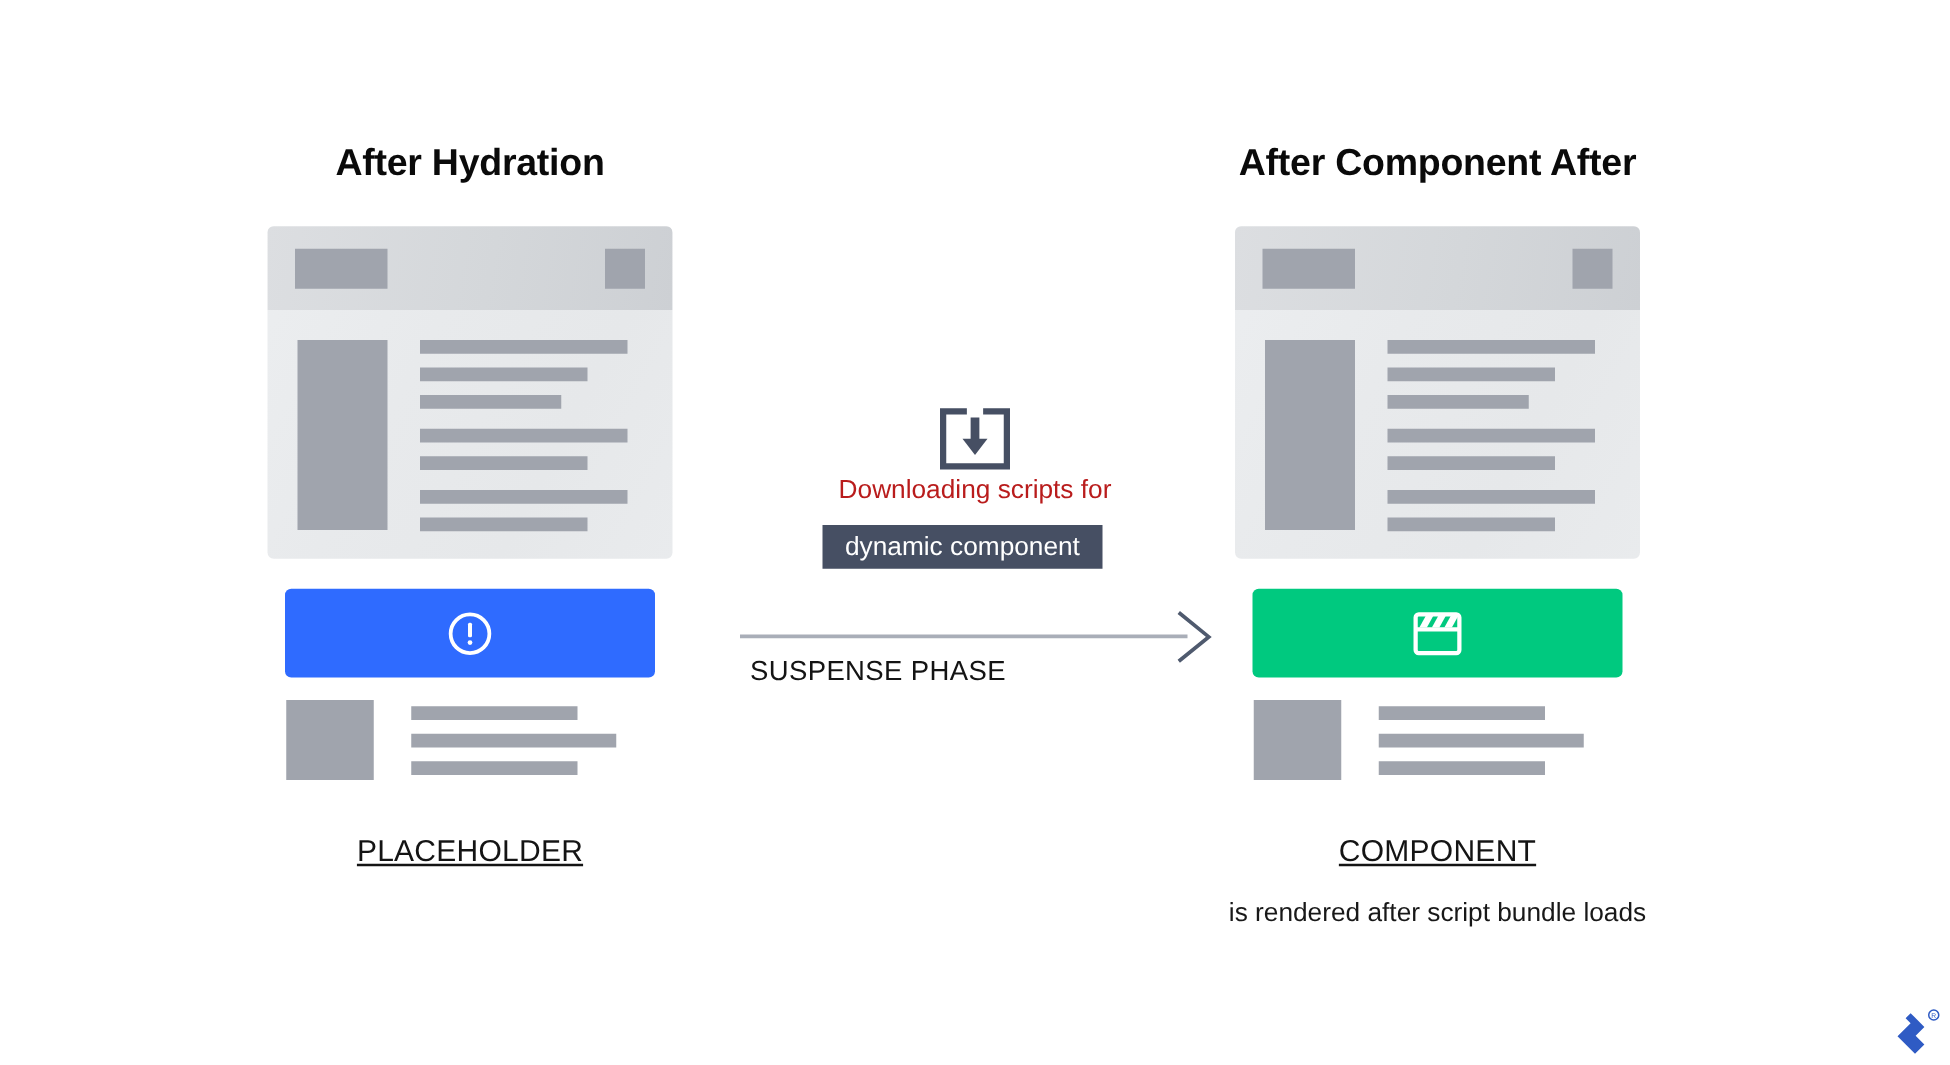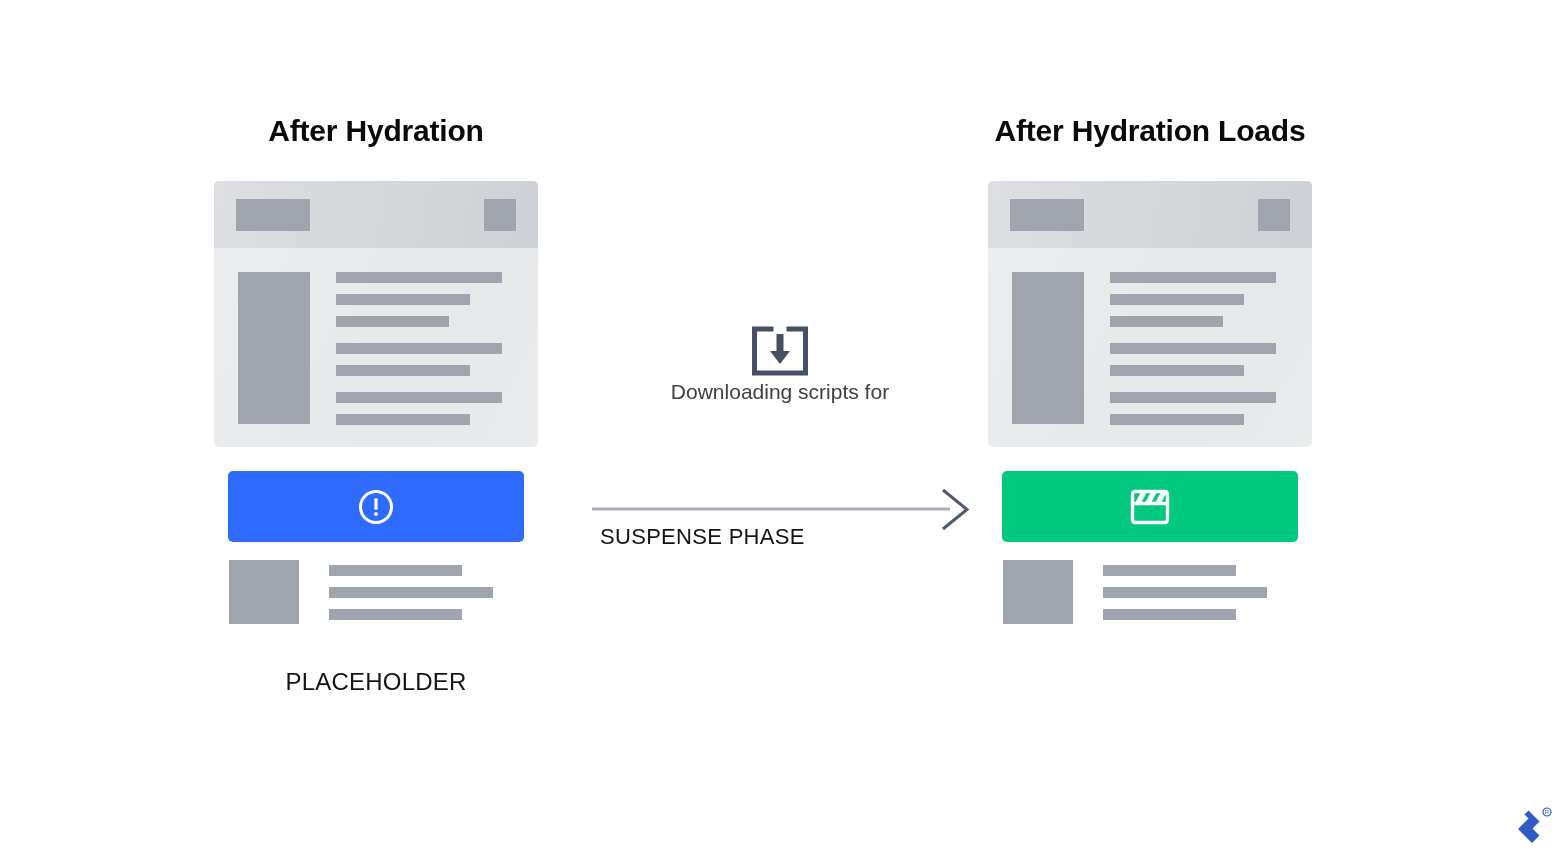--- a/index.html
+++ b/index.html
@@ -126,20 +126,21 @@
 
   
   .caption-title {
     position: absolute;
     top: 668px;
     font-size: 24px;
     color: #141414;
     text-align: center;
     white-space: nowrap;
     letter-spacing: 0.2px;
+    text-decoration: underline;
   }
   .caption-title.left  { left: 196px; width: 360px; }
   .caption-title.right { left: 970px; width: 360px; }
 
   .caption-sub {
     position: absolute;
     top: 719px;
     font-size: 21px;
     color: #181818;
     text-align: center;
@@ -156,21 +157,21 @@
     width: 62px;
     height: 54px;
   }
   .transition-text {
     position: absolute;
     left: 600px;
     top: 380px;
     width: 360px;
     text-align: center;
     font-size: 21px;
-    color: #404040;
+    color: #b91c1c;
     white-space: nowrap;
   }
   .transition-chip {
     position: absolute;
     left: 658px;
     top: 420px;
     height: 35px;
     padding: 0 18px;
     background: #464f63;
     color: #ffffff;
@@ -256,30 +257,31 @@
 
   <div class="download-icon">
     <svg width="62" height="54" viewBox="0 0 62 54" fill="none">
       <path d="M10 5 H22 M40 5 H52 M5.5 5 V49 H56.5 V5" stroke="#464f63" stroke-width="5" stroke-linecap="square" fill="none"></path>
       <rect x="27.5" y="10" width="7" height="20" fill="#464f63"></rect>
       <path d="M21 27 L31 40 L41 27 Z" fill="#464f63"></path>
     </svg>
   </div>
 
   <div class="transition-text">Downloading scripts for</div>
+  <div class="transition-chip" style="background: rgb(70, 79, 99);">dynamic component</div>
 
   <div class="flow-arrow">
     <svg width="380" height="44" viewBox="0 0 380 44" fill="none">
       <line x1="2" y1="21" x2="360" y2="21" stroke="#a9aeb8" stroke-width="3"></line>
       <path d="M353 2 L377 21.5 L353 41" stroke="#4f5a6e" stroke-width="3" fill="none" stroke-linecap="butt"></path>
     </svg>
   </div>
   <div class="phase-label">SUSPENSE PHASE</div>
 
-  <div class="column-title right">After Hydration Loads</div>
+  <div class="column-title right">After Component After</div>
 
   <div class="mock-card right">
     <div class="mock-header">
       <div class="mock-logo"></div>
       <div class="mock-menu"></div>
     </div>
     <div class="mock-body">
       <div class="mock-hero"></div>
       <div class="mock-lines">
           <div class="mock-line" style="top: 24px; width: 166px;"></div>
@@ -307,20 +309,22 @@
 
   <div class="lower-block right">
     <div class="lower-thumb"></div>
     <div class="lower-lines">
         <div class="lower-line" style="top: 5px; width: 133px;"></div>
         <div class="lower-line" style="top: 27px; width: 164px;"></div>
         <div class="lower-line" style="top: 49px; width: 133px;"></div>
       </div>
   </div>
 
+  <div class="caption-title right">COMPONENT</div>
+  <div class="caption-sub right">is rendered after script bundle loads</div>
 
   <div class="brand-mark">
     <svg width="40" height="40" viewBox="0 0 40 40" fill="none">
       <path d="M14.5 4.5 L25.5 15.5 L18.5 22.5 L25.5 29.5 L18 37 L4 23 L14.5 12.5 L10.5 8.5 Z" fill="#2f5bc4"></path>
       <circle cx="33" cy="6" r="4" fill="none" stroke="#2f5bc4" stroke-width="1.2"></circle>
       <text x="33" y="8.4" font-size="5.4" fill="#2f5bc4" text-anchor="middle" font-family="'Liberation Sans', sans-serif">R</text>
     </svg>
   </div>
 
 </div>

